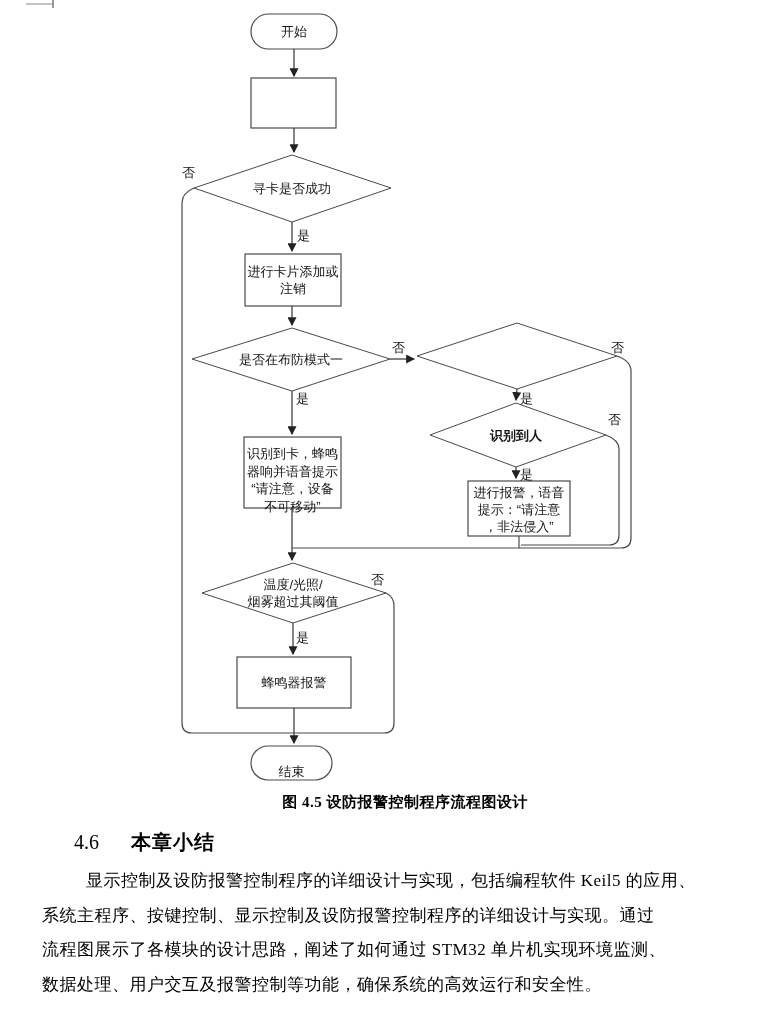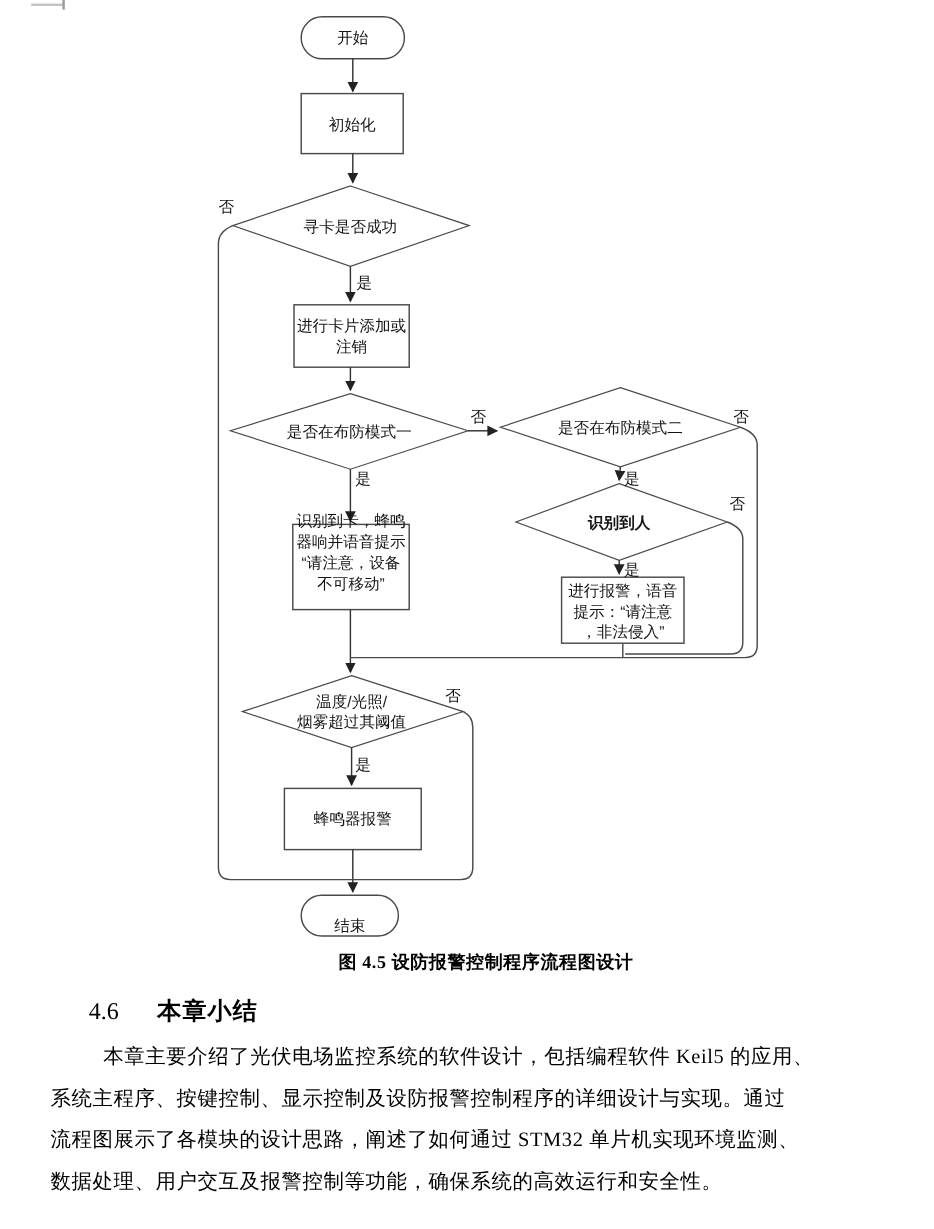--- a/index.html
+++ b/index.html
@@ -83,27 +83,25 @@
       <path d="M270 708 L270 743" fill="none" stroke="#333" stroke-width="1.2" marker-end="url(#arw)"></path>
 
       <path d="M170 188 Q158 193 158 203 L158 723 Q158 733 168 733 L270 733" fill="none" stroke="#4a4a4a" stroke-width="1.2"></path>
       <path d="M362 593 Q370 597 370 606 L370 723 Q370 733 360 733 L270 733" fill="none" stroke="#4a4a4a" stroke-width="1.2"></path>
       <path d="M593 356 Q607 361 607 371 L607 538 Q607 548 597 548 L268 548" fill="none" stroke="#4a4a4a" stroke-width="1.2"></path>
       <path d="M582 435 Q595 440 595 449 L595 535 Q595 545 585 545 L497 545" fill="none" stroke="#4a4a4a" stroke-width="1.2"></path>
       <path d="M495 536 L495 548" fill="none" stroke="#4a4a4a" stroke-width="1.2"></path>
     </svg>
 
     <div class="fc-label" style="left:227px; top:14px;  width:86px;  height:35px;">开始</div>
-    <div class="fc-label" style="left:227px; top:78px;  width:85px;  height:50px;">初始化</div>
     <div class="fc-label" style="left:178px; top:178px; width:180px; height:20px;">寻卡是否成功</div>
     <div class="fc-label" style="left:221px; top:256px; width:96px;  height:48px;">进行卡片添加或
 注销</div>
     <div class="fc-label" style="left:177px; top:349px; width:180px; height:20px;">是否在布防模式一</div>
-    <div class="fc-label" style="left:403px; top:346px; width:180px; height:20px;">是否在布防模式二</div>
-    <div class="fc-label tight" style="left:219px; top:418px; width:99px; height:84px;">识别到卡，蜂鸣
+    <div class="fc-label tight" style="left:219px; top:438px; width:99px; height:84px;">识别到卡，蜂鸣
 器响并语音提示
 “请注意，设备
 不可移动”</div>
     <div class="fc-label" style="left:402px; top:425px; width:180px; height:20px;font-weight:bold;">识别到人</div>
     <div class="fc-label" style="left:444px; top:482px; width:102px; height:55px;">进行报警，语音
 提示：“请注意
 ，非法侵入”</div>
     <div class="fc-label" style="left:179px; top:575px; width:180px; height:36px;">温度/光照/
 烟雾超过其阈值</div>
     <div class="fc-label" style="left:213px; top:657px; width:114px; height:51px;">蜂鸣器报警</div>
@@ -121,19 +119,19 @@
     <div class="edge-label" style="left:272px; top:631px;">是</div>
   </div>
 
   <div class="caption">图 4.5 设防报警控制程序流程图设计</div>
 
   <div class="heading">
     <span class="num">4.6</span><span class="ttl">本章小结</span>
   </div>
 
   <div class="para">
-    <div class="pline indent">本章主要介绍了光伏电场监控系统的软件设计，包括编程软件 Keil5 的应用、</div>
+    <div class="pline indent">显示控制及设防报警控制程序的详细设计与实现，包括编程软件 Keil5 的应用、</div>
     <div class="pline">系统主程序、按键控制、显示控制及设防报警控制程序的详细设计与实现。通过</div>
     <div class="pline">流程图展示了各模块的设计思路，阐述了如何通过 STM32 单片机实现环境监测、</div>
     <div class="pline">数据处理、用户交互及报警控制等功能，确保系统的高效运行和安全性。</div>
   </div>
 
 </div>
 
 </body></html>

